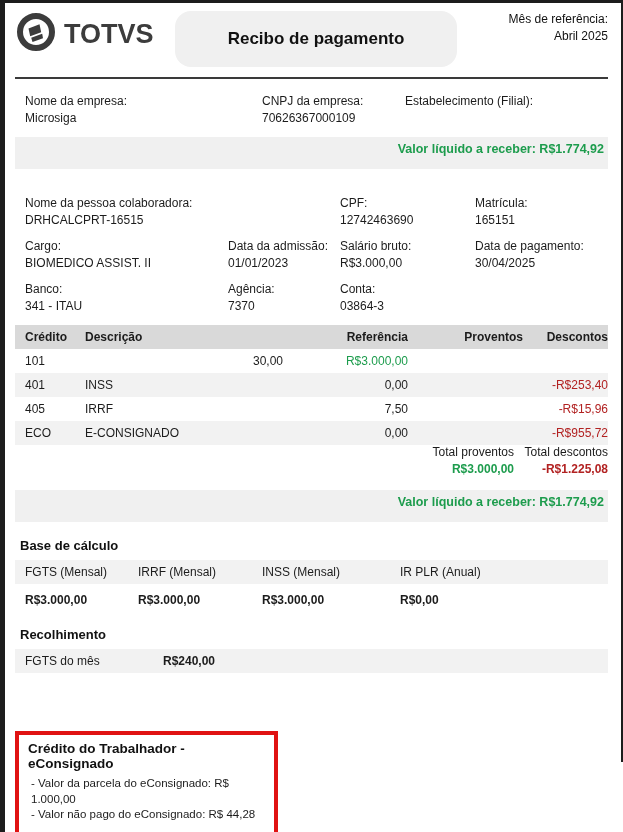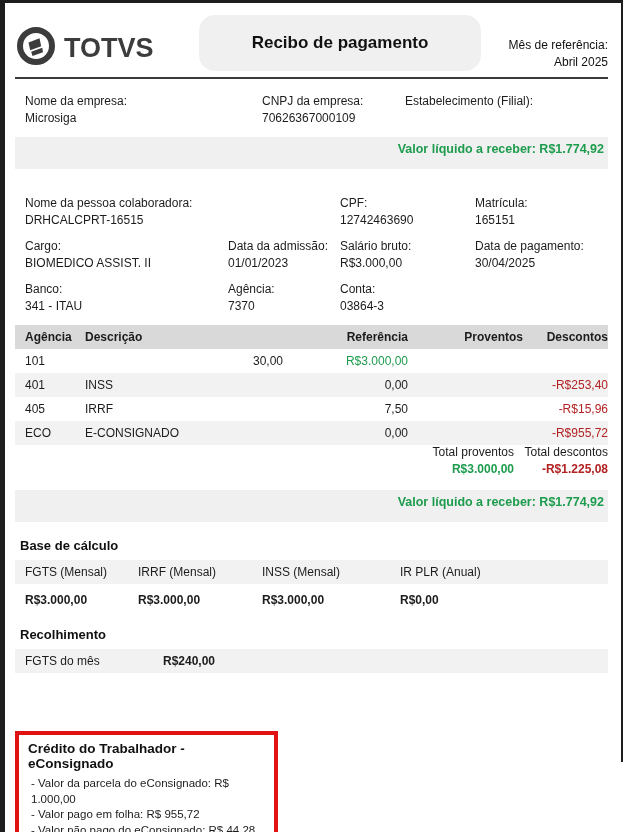--- a/index.html
+++ b/index.html
@@ -7,24 +7,24 @@
     width:623px;height:832px;position:relative;background:#ffffff;
     font-family:"Liberation Sans","DejaVu Sans",sans-serif;color:#1c1c1c;
     overflow:hidden;
   }
   .frame-left{position:absolute;left:0;top:0;width:5px;height:832px;background:#1d1d1d;}
   .frame-top{position:absolute;left:0;top:0;width:623px;height:3px;background:#1d1d1d;}
   .frame-right{position:absolute;right:0;top:0;width:2px;height:762px;background:#1d1d1d;}
   .page{position:absolute;top:3px;left:5px;width:616px;box-sizing:border-box;padding:8px 13px 0 10px;}
 
   
-  .header{display:flex;align-items:flex-end;height:60px;}
+  .header{display:flex;align-items:flex-start;height:60px;}
   .logo{display:flex;align-items:center;gap:7px;width:160px;}
   .logo-text{font-size:27px;font-weight:bold;color:#3c3c3c;letter-spacing:0px;}
-  .title-box{background:#f0f0f0;width:282px;height:56px;display:flex;align-items:center;justify-content:center;margin-left:24px;border-radius:16px;}
+  .title-box{background:#f0f0f0;width:282px;height:56px;display:flex;align-items:center;justify-content:center;margin-left:0;border-radius:16px;}
   .title{font-size:17px;font-weight:bold;color:#111;}
   .month{flex:1;text-align:right;font-size:12px;line-height:1.4;color:#111;}
   .divider{border-top:2px solid #3a3a3a;margin-top:6px;}
 
   
   .company{display:grid;grid-template-columns:237px 143px 1fr;padding:14px 0 10px 10px;font-size:12px;line-height:17px;}
   .fld-label,.fld-value{font-size:12px;line-height:17px;}
   .netbar{background:#f0f0f0;height:32px;line-height:24px;text-align:right;padding-right:4px;
           font-weight:bold;font-size:12.5px;color:#1d9c4d;}
   .employee{padding-left:10px;margin-top:26px;}
@@ -150,21 +150,21 @@
       </div>
       <div>
         <div class="fld-label">Conta:</div>
         <div class="fld-value">03864-3</div>
       </div>
     </div>
   </div>
 
   <div class="tbl">
     <div class="tbl-row tbl-head">
-      <div>Agência</div>
+      <div>Crédito</div>
       <div>Descrição</div>
       <div class="num">Referência</div>
       <div class="num">Proventos</div>
       <div class="num">Descontos</div>
     </div>
     <div class="tbl-row">
       <div>101</div>
       <div class="num">30,00</div>
       <div class="num green">R$3.000,00</div>
       <div class="num red"></div>
@@ -219,18 +219,17 @@
 
   <div class="sec-title">Recolhimento</div>
   <div class="rec-row">
     <div>FGTS do mês</div>
     <div class="val">R$240,00</div>
   </div>
 
   <div class="credit-box">
     <div class="credit-title">Crédito do Trabalhador - eConsignado</div>
     <div class="credit-item">- Valor da parcela do eConsignado: R$ 1.000,00</div>
-    <div class="credit-item">- Valor pago em folha: R$ 955,72</div>
     <div class="credit-item">- Valor não pago do eConsignado: R$ 44,28</div>
 
   </div>
 
 </div>
 
 </body></html>

